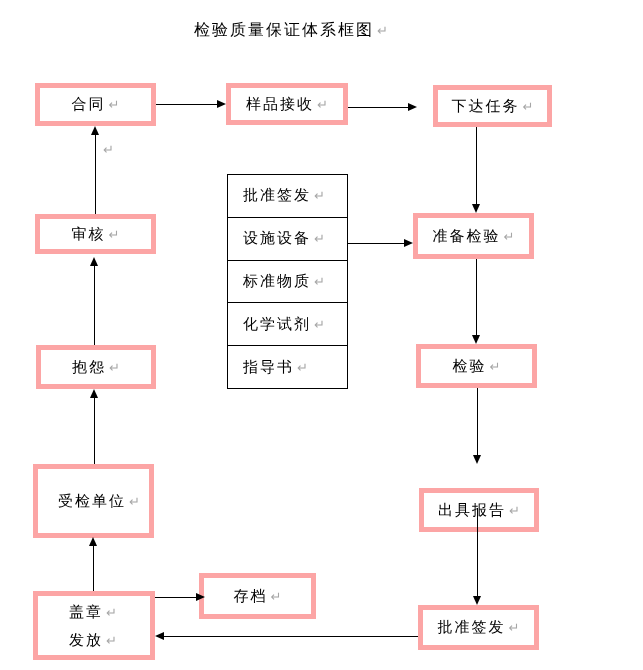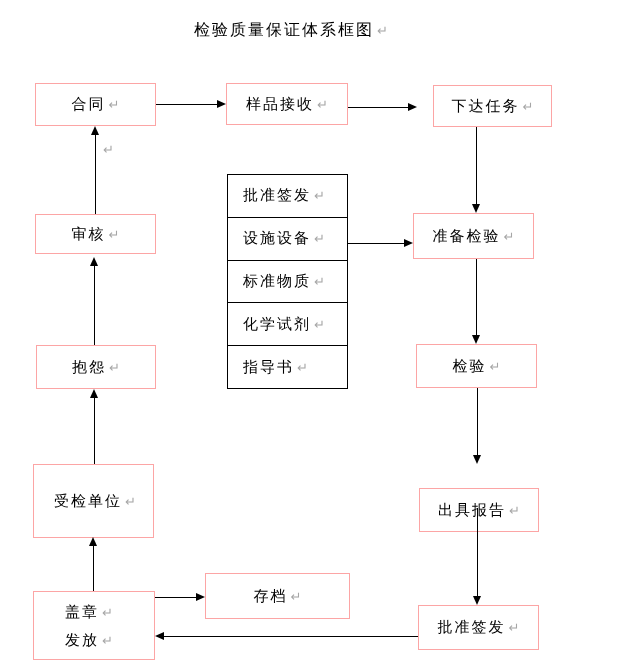--- a/index.html
+++ b/index.html
@@ -16,21 +16,21 @@
     position: absolute;
     left: 194px; top: 20px;
     font-size: 16px;
     color: #000;
     letter-spacing: 2px;
     white-space: nowrap;
   }
 
   .box {
     position: absolute;
-    border: 1px solid #fca5a5;
+    border: 5px solid #fca5a5;
     background: #fff;
     box-sizing: border-box;
     display: flex;
     align-items: center;
     justify-content: center;
     font-size: 15px;
     color: #000;
     letter-spacing: 2px;
     white-space: nowrap;
   }
@@ -110,21 +110,21 @@
       <span class="pilcrow">↵</span>
   </div>
   <div class="box two-line" style="left:33px;top:464px;width:121px;height:74px;padding-left:20px">
     <span class="row"><span>受检单位</span><span class="pilcrow">↵</span></span>
   </div>
   <div class="box two-line" style="left:33px;top:591px;width:122px;height:69px;padding-left:31px">
     <span class="row"><span>盖章</span><span class="pilcrow">↵</span></span>
     <span class="row"><span>发放</span><span class="pilcrow">↵</span></span>
   </div>
 
-  <div class="box" style="left:205px;top:573px;width:145px;height:46px">
+  <div class="box" style="left:199px;top:573px;width:117px;height:46px">
     <span>存档</span>
       <span class="pilcrow">↵</span>
   </div>
 
   <div class="stack" style="left:227px;top:174px;width:121px;height:215px">
     <div class="res-row">
         <span>批准签发</span>
         <span class="pilcrow">↵</span>
       </div>
     <div class="res-row">

